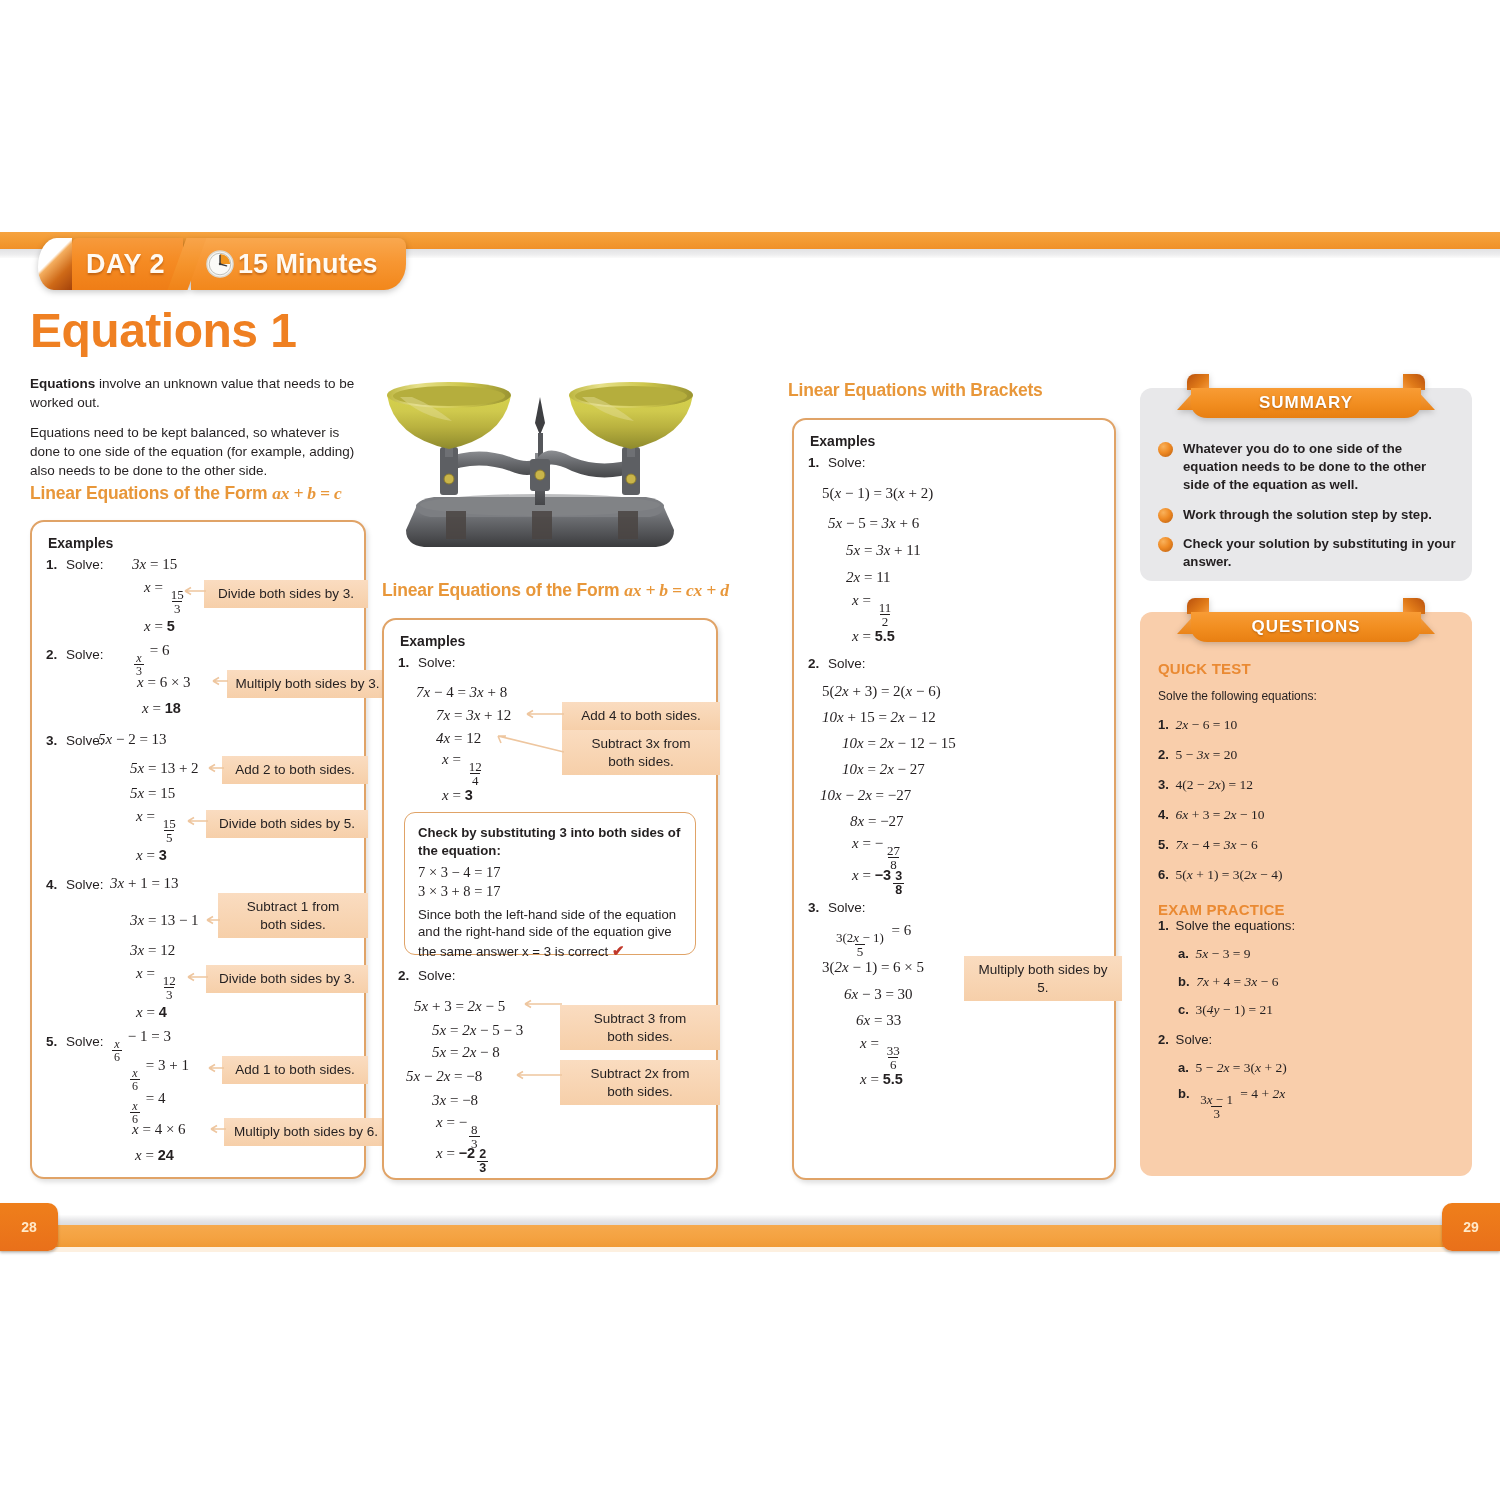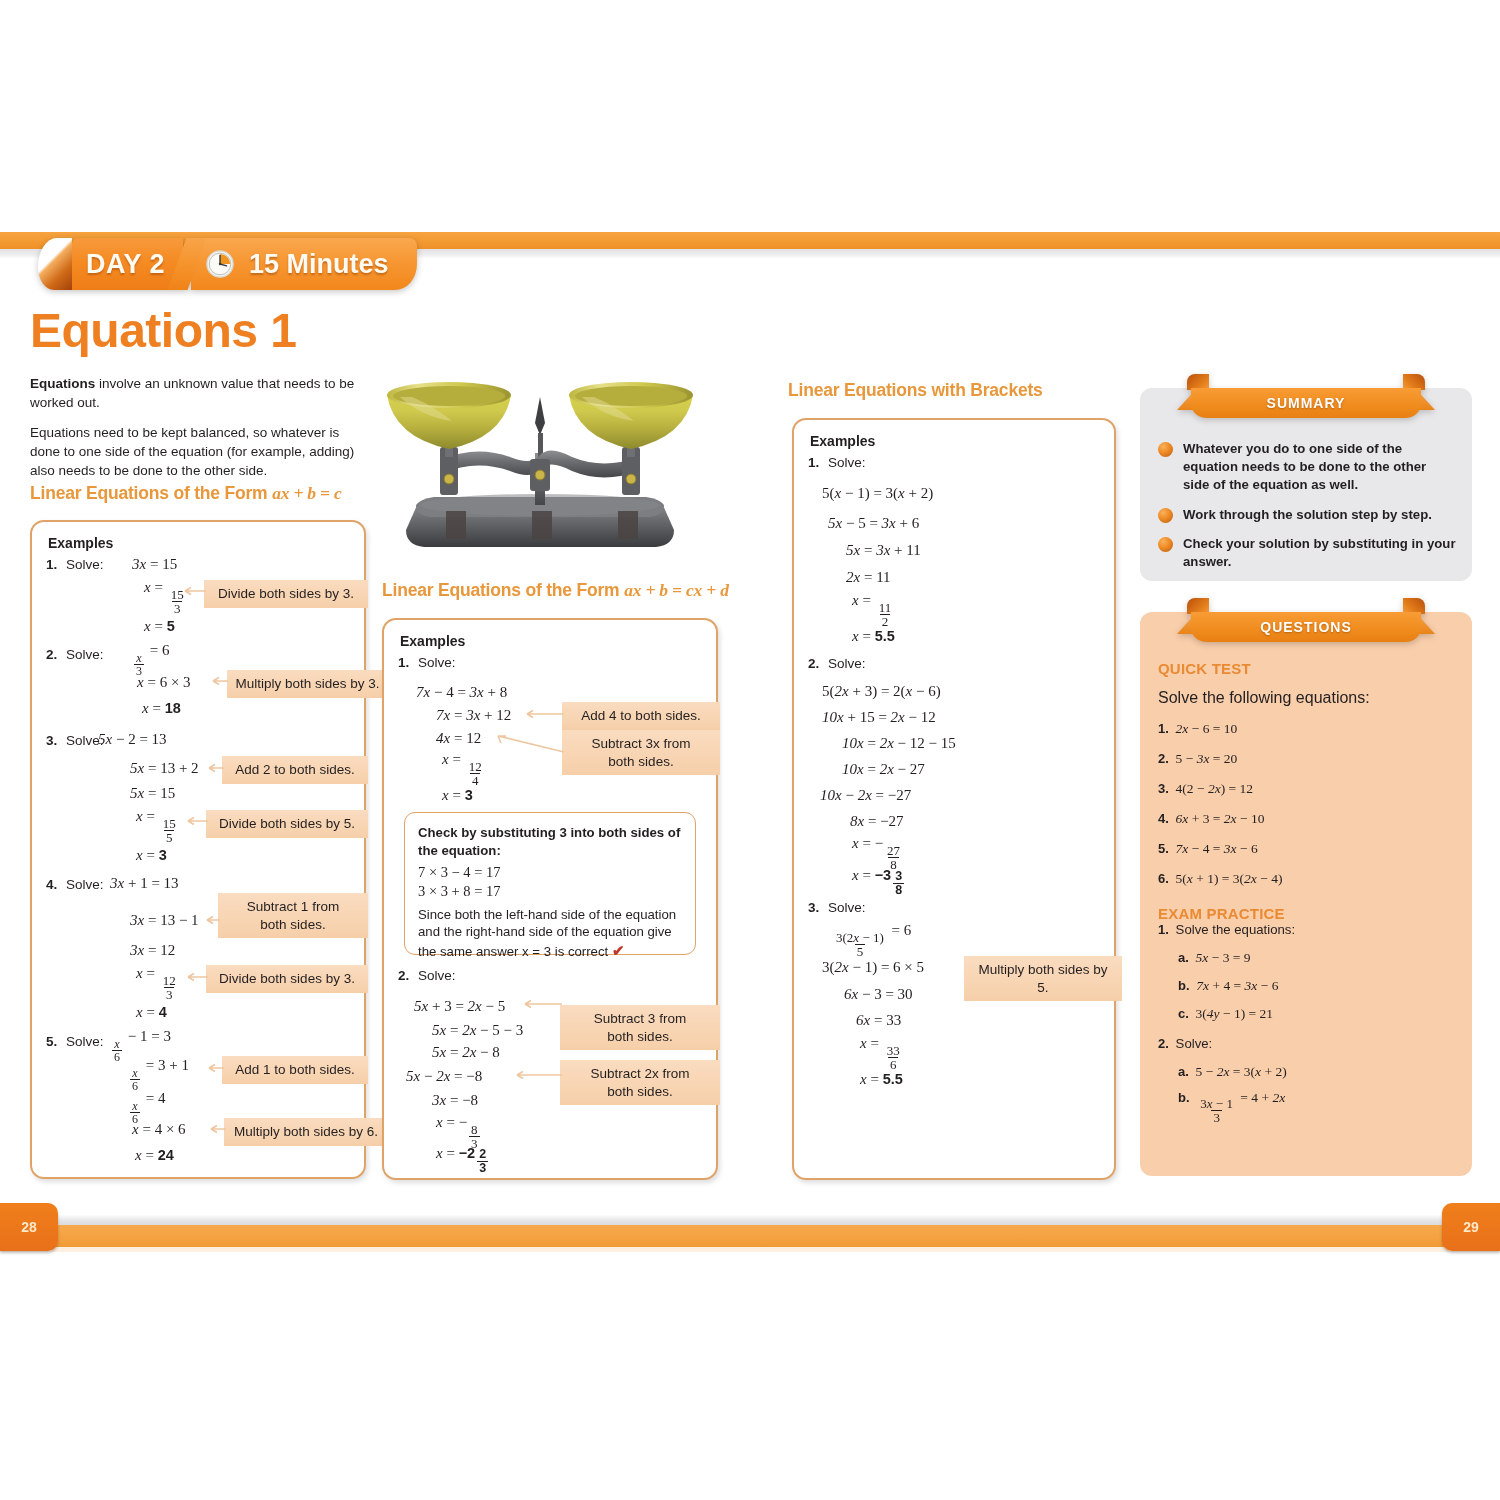--- a/index.html
+++ b/index.html
@@ -66,21 +66,21 @@
     border-top-left-radius:6px;
   }
   .banner-sep{
     width:20px;
     background:linear-gradient(to bottom,#f8a44a 0%,#f5942c 50%,#f08318 100%);
     transform:skewX(-20deg);margin:0 -6px;
   }
   .banner-min{
     background:linear-gradient(to bottom,#f9a84f 0%,#f79733 45%,#f2871b 100%);
     padding:0 28px 0 14px;
-    display:flex;align-items:center;gap:14px;
+    display:flex;align-items:center;gap:3px;
     color:#fffaf2;font-size:27px;font-weight:bold;
     text-shadow:0 2px 2px rgba(140,60,0,.45);
     border-top-right-radius:8px;border-bottom-right-radius:22px 26px;
   }
   .clock{width:30px;height:30px;flex:0 0 30px;}
   
   .h1{
     position:absolute;left:30px;top:303px;
     font-size:48px;font-weight:bold;color:#ef8022;
     letter-spacing:-.5px;
@@ -157,21 +157,21 @@
   .tab{
     position:absolute;left:50%;transform:translateX(-50%);
     width:258px;height:42px;top:-14px;
     filter:drop-shadow(0 2px 3px rgba(0,0,0,.2));
   }
   .tab .tab-body{
     position:absolute;left:14px;top:14px;width:230px;height:30px;
     background:linear-gradient(to bottom,#f89c35 0%,#f18d1f 55%,#e87f12 100%);
     border-bottom-left-radius:16px 14px;border-bottom-right-radius:16px 14px;
     display:flex;align-items:center;justify-content:center;
-    color:#fff;font-size:14px;font-weight:bold;letter-spacing:1px;
+    color:#fff;font-size:17px;font-weight:bold;letter-spacing:1px;
     text-shadow:0 1px 2px rgba(130,60,0,.5);
     text-align:center;
   }
   .tab .corner{
     position:absolute;top:0;width:22px;height:16px;
     background:linear-gradient(135deg,#b8500d 0%,#e07a18 60%,#f79a3c 100%);
   }
   .tab .corner.l{left:10px;border-top-left-radius:8px;}
   .tab .corner.r{right:10px;border-top-right-radius:8px;
       background:linear-gradient(225deg,#b8500d 0%,#e07a18 60%,#f79a3c 100%);}
@@ -181,21 +181,21 @@
   }
   .tab .flap.l{left:0;clip-path:polygon(100% 0,100% 100%,0 100%);}
   .tab .flap.r{right:0;clip-path:polygon(0 0,100% 100%,0 100%);}
   .bullet-row{display:flex;gap:10px;margin-bottom:11px;align-items:flex-start;}
   .bullet{
     flex:0 0 15px;width:15px;height:15px;border-radius:50%;margin-top:2px;
     background:radial-gradient(circle at 35% 30%,#f9b25c 0%,#ef8a24 45%,#b75c10 100%);
   }
   .bullet-txt{font-size:13.2px;line-height:1.38;font-weight:bold;color:#231f20;}
   .q-head{font-size:15px;font-weight:bold;color:#ea8a33;letter-spacing:.2px;}
-  .q-line{font-size:16px;color:#231f20;}
+  .q-line{font-size:12px;color:#231f20;}
   .q-item{font-size:13.5px;color:#231f20;font-family:"Liberation Serif",serif;}
   .q-item .n{font-family:"Liberation Sans",sans-serif;font-weight:bold;font-size:13px;}
   .q-item .v{font-style:italic;}
   .tick{color:#c0392b;font-weight:bold;font-size:15px;}
   
   .scale{position:absolute;left:382px;top:375px;width:316px;height:185px;}
 </style>
 </head>
 <body>
 

